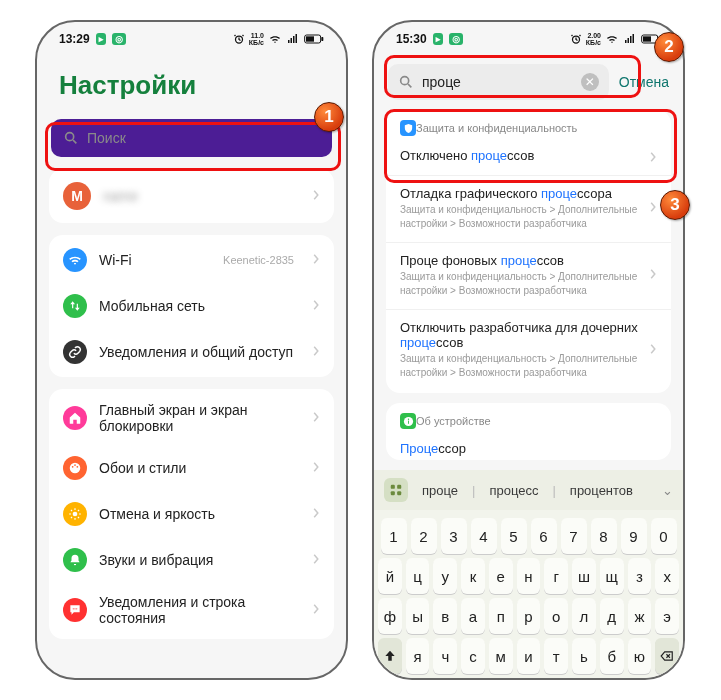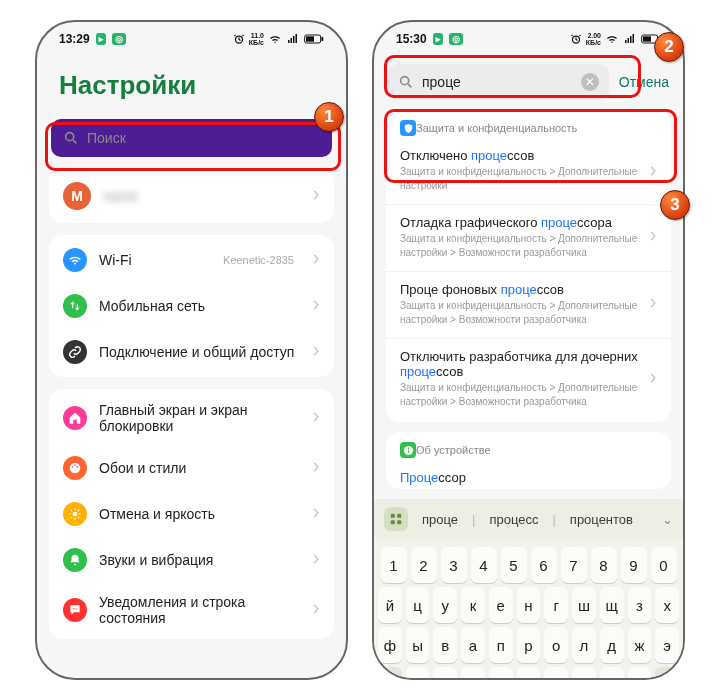--- a/index.html
+++ b/index.html
@@ -198,21 +198,21 @@
             <span class="chev"><svg viewBox="0 0 12 20" fill="none" stroke="#c9c9c9" stroke-width="2.5">
                 <path d="M3 3l6 7-6 7"></path>
               </svg></span>
           </div>
           <div class="row">
             <span class="icon" style="background:#333">
               <svg viewBox="0 0 24 24" fill="none" stroke="#fff" stroke-width="2.5">
                 <path d="M10 14a5 5 0 0 0 7 0l3-3a5 5 0 0 0-7-7l-1 1M14 10a5 5 0 0 0-7 0l-3 3a5 5 0 0 0 7 7l1-1"></path>
               </svg>
             </span>
-            <span class="label">Подключение и общий доступ</span>
+            <span class="label">Уведомления и общий доступ</span>
             <span class="chev"><svg viewBox="0 0 12 20" fill="none" stroke="#c9c9c9" stroke-width="2.5">
                 <path d="M3 3l6 7-6 7"></path>
               </svg></span>
           </div>
         </div>
   <div class="card" id="g-look">
           <div class="row">
             <span class="icon" style="background:#ff3b9a">
               <svg viewBox="0 0 24 24" fill="#fff">
                 <path d="M3 11l9-8 9 8v10a1 1 0 0 1-1 1h-5v-7h-6v7H4a1 1 0 0 1-1-1z"></path>
@@ -338,21 +338,20 @@
       <span class="cat-ic" id="cat1-ic" style="background: rgb(39, 148, 255);">
               <svg width="11" height="11" viewBox="0 0 24 24" fill="#fff">
                 <path d="M12 2l8 3v6c0 5-3 9-8 11-5-2-8-6-8-11V5z"></path>
               </svg>
             </span>
       <span>Защита и конфиденциальность</span>
     </div>
     <div id="results">
             <div class="result">
               <div class="r-title"><span>Отключено </span><span class="hl">проце</span><span>ссов</span></div>
-              <div class="r-path">Защита и конфиденциальность &gt; Дополнительные настройки</div>
               <span class="r-chev"><svg viewBox="0 0 12 20" fill="none" stroke="#c9c9c9" stroke-width="2.5">
                   <path d="M3 3l6 7-6 7"></path>
                 </svg></span>
             </div>
             <div class="result">
               <div class="r-title"><span>Отладка графического </span><span class="hl">проце</span><span>ссора</span></div>
               <div class="r-path">Защита и конфиденциальность &gt; Дополнительные настройки &gt; Возможности разработчика</div>
               <span class="r-chev"><svg viewBox="0 0 12 20" fill="none" stroke="#c9c9c9" stroke-width="2.5">
                   <path d="M3 3l6 7-6 7"></path>
                 </svg></span>

